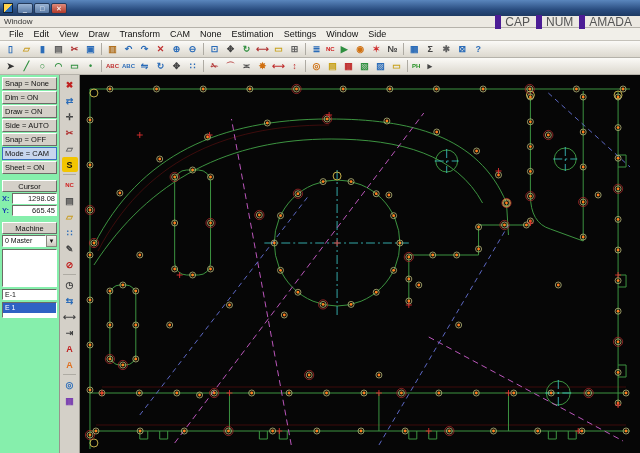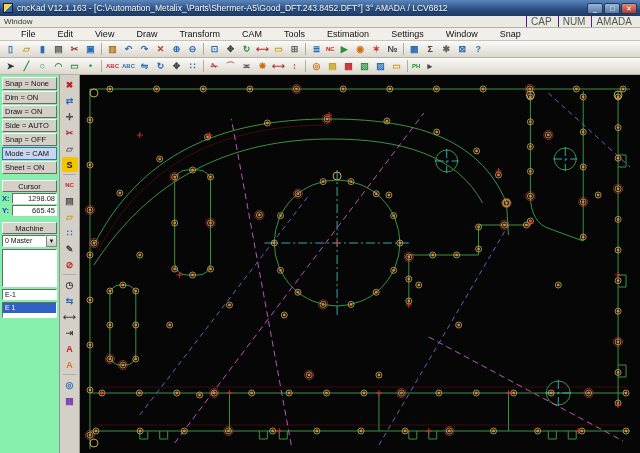--- a/index.html
+++ b/index.html
@@ -10,25 +10,25 @@
   .titlebar{height:16px;background:linear-gradient(#5a86bd,#2a4d80 60%,#1e3a63);display:flex;align-items:center;padding:0 3px;gap:4px;color:#fff;}
   .app-icon{width:10px;height:10px;background:linear-gradient(135deg,#ffd34d 50%,#2b6cb8 50%);border:1px solid #123;flex:0 0 auto;}
   .title-text{font-size:8.5px;white-space:nowrap;overflow:hidden;text-overflow:ellipsis;flex:1;text-shadow:0 1px 1px #0008;}
   .win-btns{display:flex;gap:1px;}
   .win-btn{width:16px;height:11px;font-size:7px;line-height:10px;text-align:center;background:linear-gradient(#9ab4d4,#5a7aa5);border:1px solid #243a5a;border-radius:2px;color:#fff;}
   .win-btn.close{background:linear-gradient(#e08a7a,#b03a2a);}
 
   
   .readybar{height:12px;background:#ece9e2;border-bottom:1px solid #b5b2aa;display:flex;align-items:center;justify-content:space-between;padding:0 4px;font-size:8px;color:#333;}
   .locks{display:flex;gap:2px;}
-  .lock-cell{border-left:1px solid #4c1d95;padding:0 4px;color:#555;font-size:10px;}
+  .lock-cell{border-left:6px solid #4c1d95;padding:0 4px;color:#555;font-size:12px;}
 
   
   .menubar{height:13px;background:#f1efe9;border-bottom:1px solid #c5c2ba;display:flex;align-items:center;padding-left:4px;}
-  .menu-item{padding:0 5px;font-size:9px;margin-left:12px;}
+  .menu-item{padding:0 5px;font-size:9px;}
 
   
   .toolbar{height:17px;background:linear-gradient(#fbfaf7,#dcd8ce);border-bottom:1px solid #b5b2aa;display:flex;align-items:center;padding:0 3px;gap:1px;overflow:hidden;}
   .icon{width:15px;height:14px;display:inline-flex;align-items:center;justify-content:center;font-size:9px;font-weight:bold;border-radius:2px;flex:0 0 auto;cursor:default;}
   .icon.txt{font-size:6px;width:auto;padding:0 1px;letter-spacing:0;}
   .sep{width:1px;height:12px;background:#aeaba3;margin:0 2px;flex:0 0 auto;}
   .vsep{height:1px;width:13px;background:#aeaba3;margin:1px 0;flex:0 0 auto;}
 
   
   .main{display:flex;height:378px;}
@@ -52,21 +52,20 @@
   .vtoolbar .icon{width:16px;height:15px;}
 
   .canvas{flex:1;position:relative;background:#060606;}
   .canvas svg{position:absolute;inset:0;width:100%;height:100%;}
 </style>
 </head>
 <body>
 
 <div class="titlebar">
   <span class="app-icon"></span>
-  <span class="title-text">cncKad V12.1.163 - [C:\Automation_Metalix_\Parts\Shermer-A5\Good_DFT.243.8452.DFT°]  3°  AMADA / LCV6812</span>
   <span class="win-btns">
     <span class="win-btn">_</span>
     <span class="win-btn">□</span>
     <span class="win-btn close">✕</span>
   </span>
 </div>
 
 <div class="readybar">
   <span>Window</span>
   <span class="locks" id="locks">
@@ -76,25 +75,25 @@
     </span>
 </div>
 
 <div class="menubar" id="menubar">
     <span class="menu-item">File</span>
     <span class="menu-item">Edit</span>
     <span class="menu-item">View</span>
     <span class="menu-item">Draw</span>
     <span class="menu-item">Transform</span>
     <span class="menu-item">CAM</span>
-    <span class="menu-item">Tools</span>
+    <span class="menu-item">None</span>
     <span class="menu-item">Estimation</span>
     <span class="menu-item">Settings</span>
     <span class="menu-item">Window</span>
-    <span class="menu-item">Snap</span>
+    <span class="menu-item">Side</span>
   </div>
 
 <div class="toolbar" id="tb1">
     <span class="icon" style="color: rgb(43, 108, 184);">▯</span>
     <span class="icon" style="color: rgb(200, 154, 28);">▱</span>
     <span class="icon" style="color: rgb(43, 108, 184);">▮</span>
     <span class="icon" style="color: rgb(96, 96, 96);">▤</span>
     <span class="icon" style="color: rgb(176, 48, 48);">✂</span>
     <span class="icon" style="color: rgb(43, 108, 184);">▣</span>
     <span class="sep"></span>

